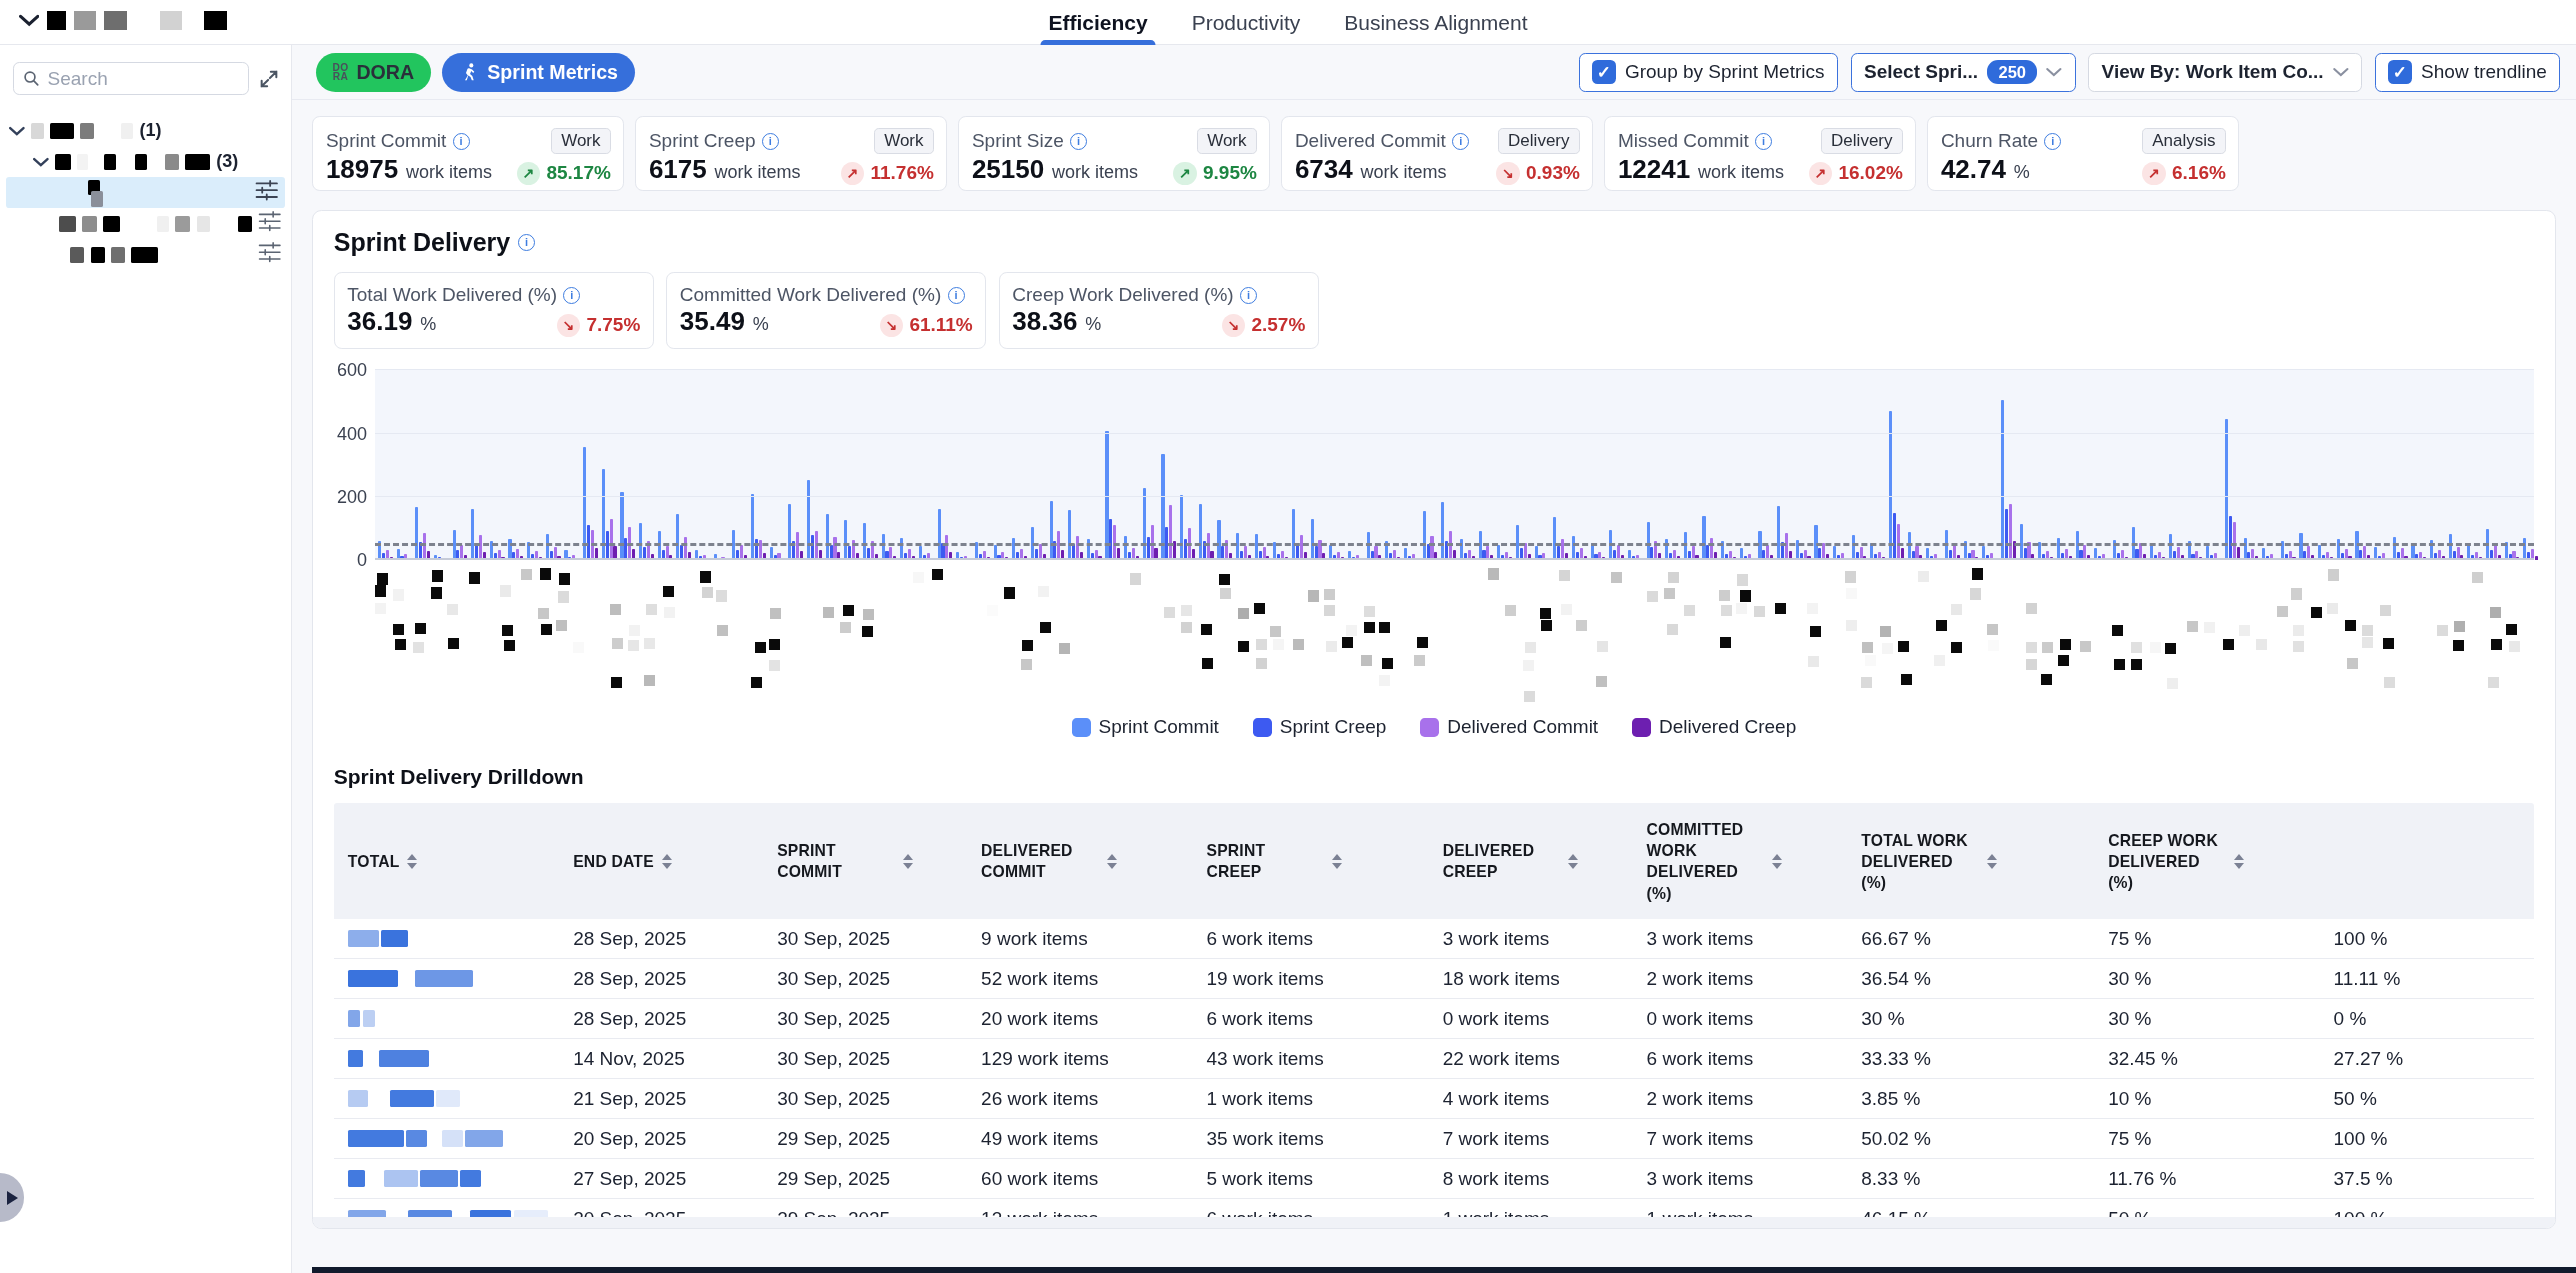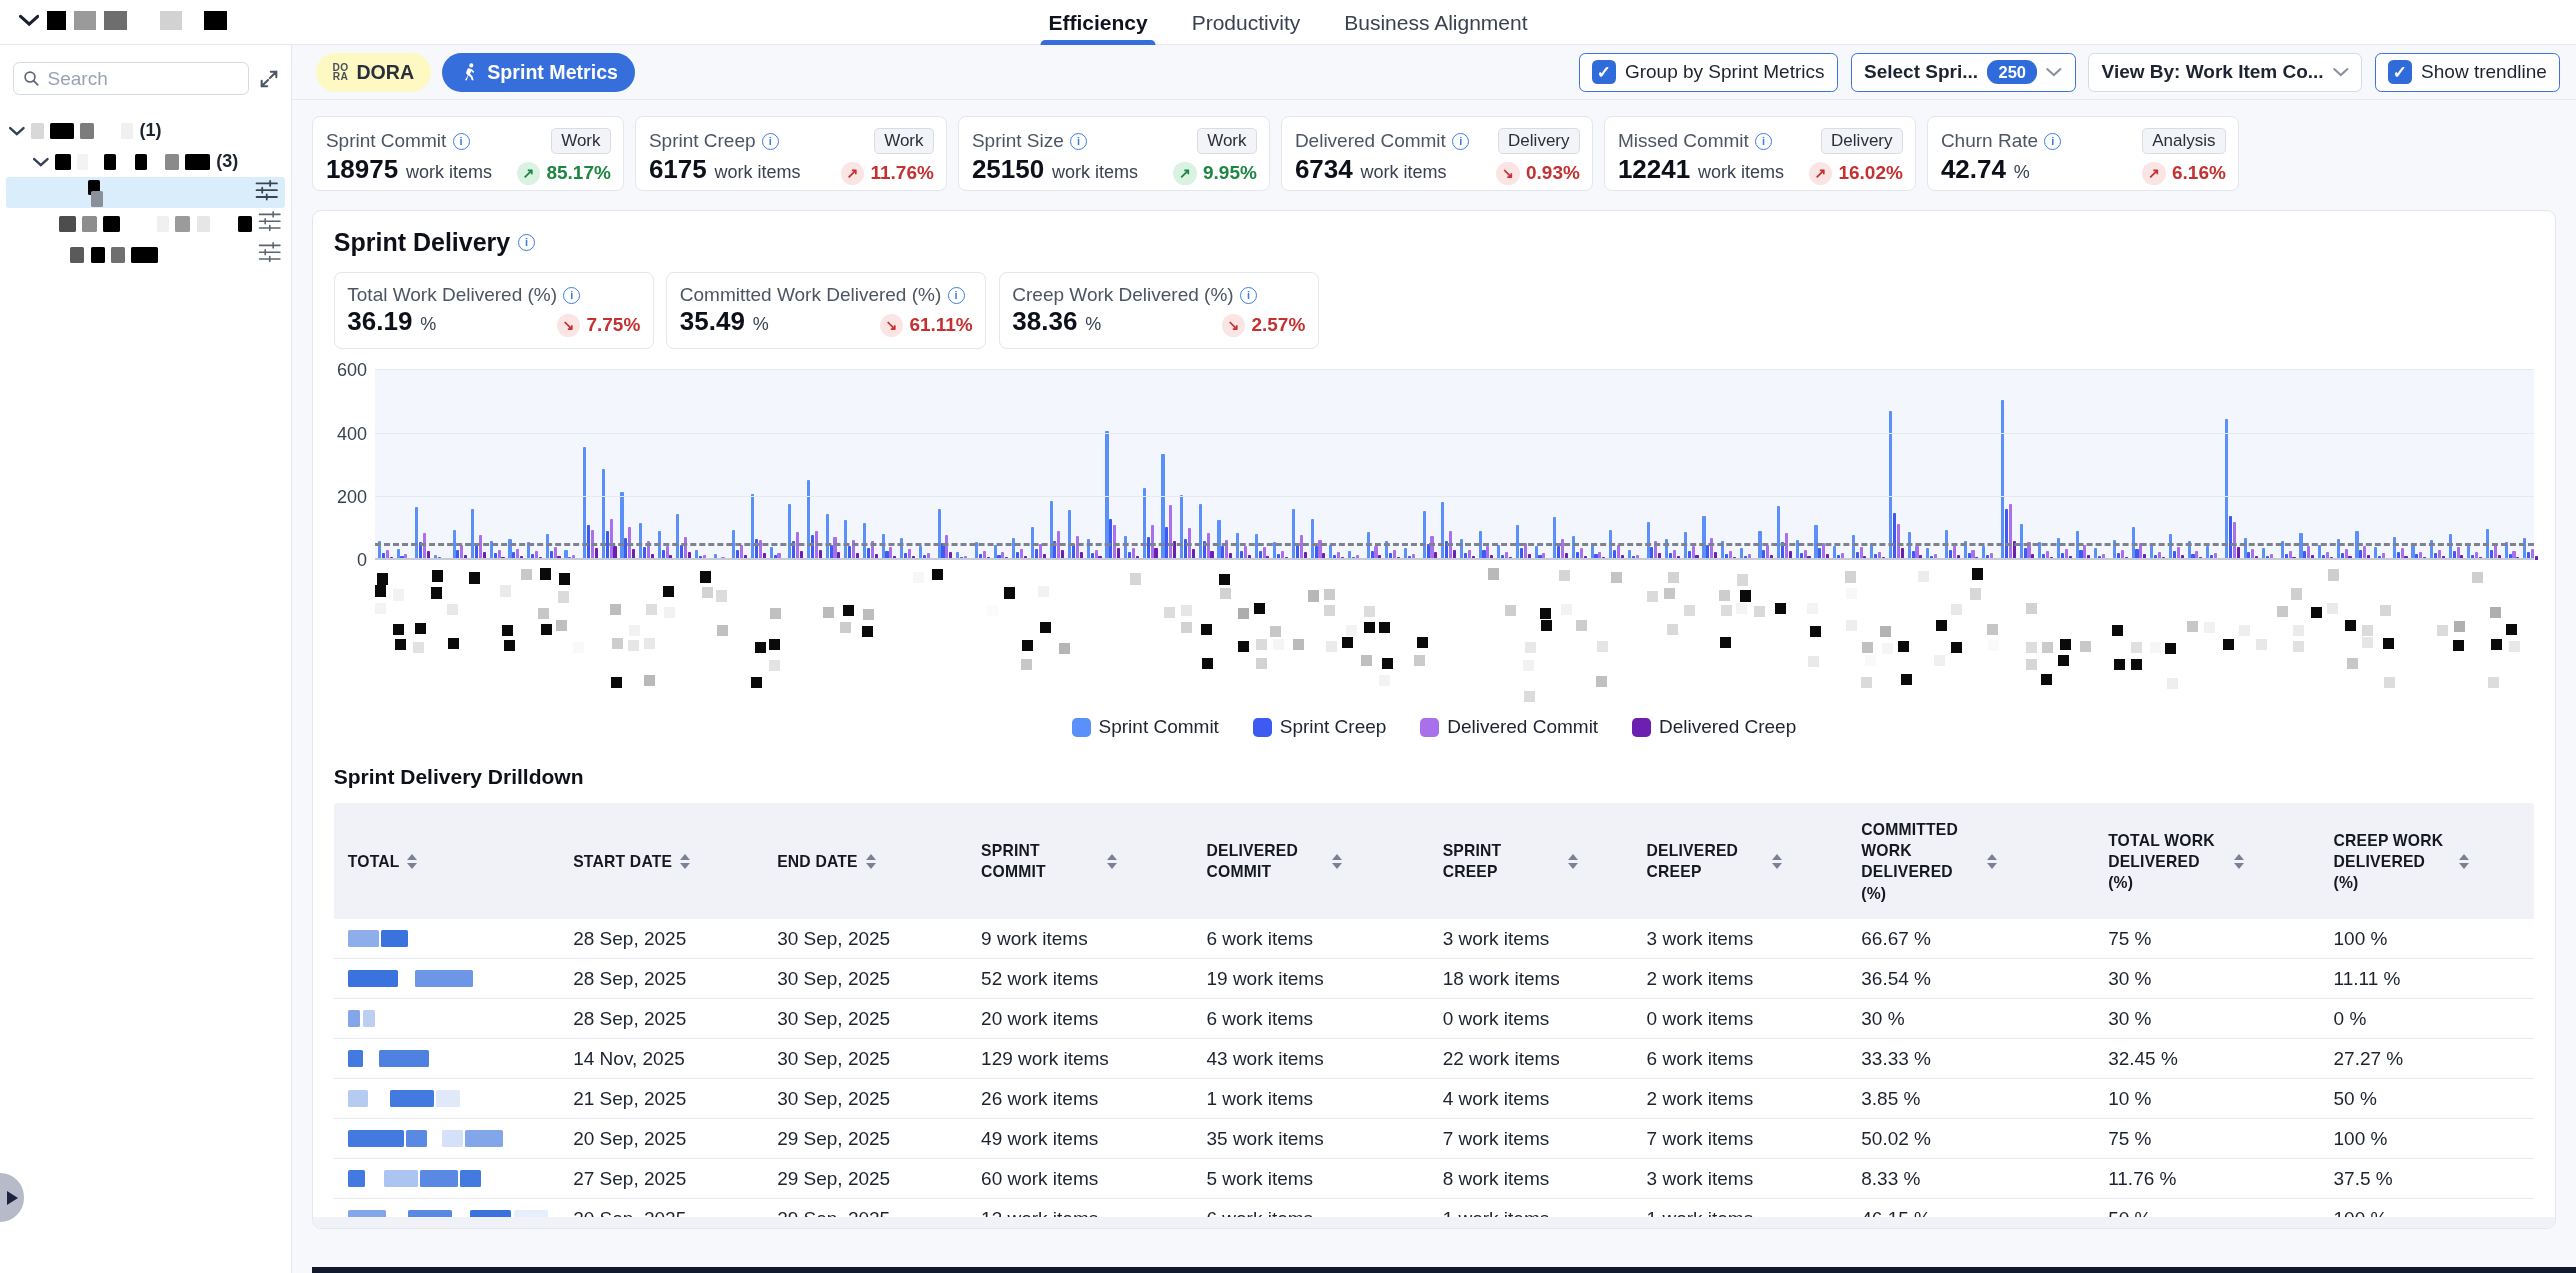--- a/index.html
+++ b/index.html
@@ -35,21 +35,21 @@
   .ticon { margin-left:auto; }
   .rb { display:inline-block; height:15.7px; border-radius:1.6px; }
 
   
   .main { position:absolute; left:292px; top:45px; width:2284px; height:1228px;
     background:#f7f8fb; overflow:hidden; }
   .toolbar { height:55px; display:flex; align-items:center; padding:0 15.7px 0 23.5px;
     border-bottom:0.8px solid #e8eaf1; }
   .pill { display:flex; align-items:center; gap:7.8px; height:39px; border-radius:20.4px;
     padding:0 17px; font-size:19.6px; cursor:pointer; }
-  .pill-dora { background:#fef9c3; color:#2a2f3a; font-weight:bold; }
+  .pill-dora { background:#22c55e; color:#2a2f3a; font-weight:bold; }
   .dora-logo { font-size:10.2px; font-weight:bold; line-height:9.4px; color:#4a4f5b;
     letter-spacing:0.4px; text-align:center; }
   .pill-active { background:#366fdb; color:#fff; font-weight:bold; margin-left:11px; }
   .tb-right { margin-left:auto; display:flex; align-items:center; gap:12.5px; }
   .ctrl { display:flex; align-items:center; gap:9.4px; height:39px; border-radius:6.3px;
     background:#fff; padding:0 12.5px; font-size:19px; color:#1d2330; cursor:pointer; }
   .ctrl.blue { border:1.6px solid #3b72dd; }
   .ctrl.gray { border:0.8px solid #d5d9e2; font-weight:bold; }
   .cbx { width:23.5px; height:23.5px; border-radius:5.5px; background:#2f6bdb; color:#fff;
     display:flex; align-items:center; justify-content:center; font-size:17px; font-weight:bold; }
@@ -1330,27 +1330,20 @@
     <div class="drill-title">Sprint Delivery Drilldown</div>
     <div class="thead tgrid" id="thead">
         <div class="th">
           <span class="lbl">TOTAL</span>
           <span class="sort">
             <i class="s-up"></i>
             <i class="s-dn"></i>
           </span>
         </div>
         <div class="th">
-          <span class="lbl">START DATE</span>
-          <span class="sort">
-            <i class="s-up"></i>
-            <i class="s-dn"></i>
-          </span>
-        </div>
-        <div class="th">
           <span class="lbl">END DATE</span>
           <span class="sort">
             <i class="s-up"></i>
             <i class="s-dn"></i>
           </span>
         </div>
         <div class="th">
           <span class="lbl">SPRINT COMMIT</span>
           <span class="sort">
             <i class="s-up"></i>

